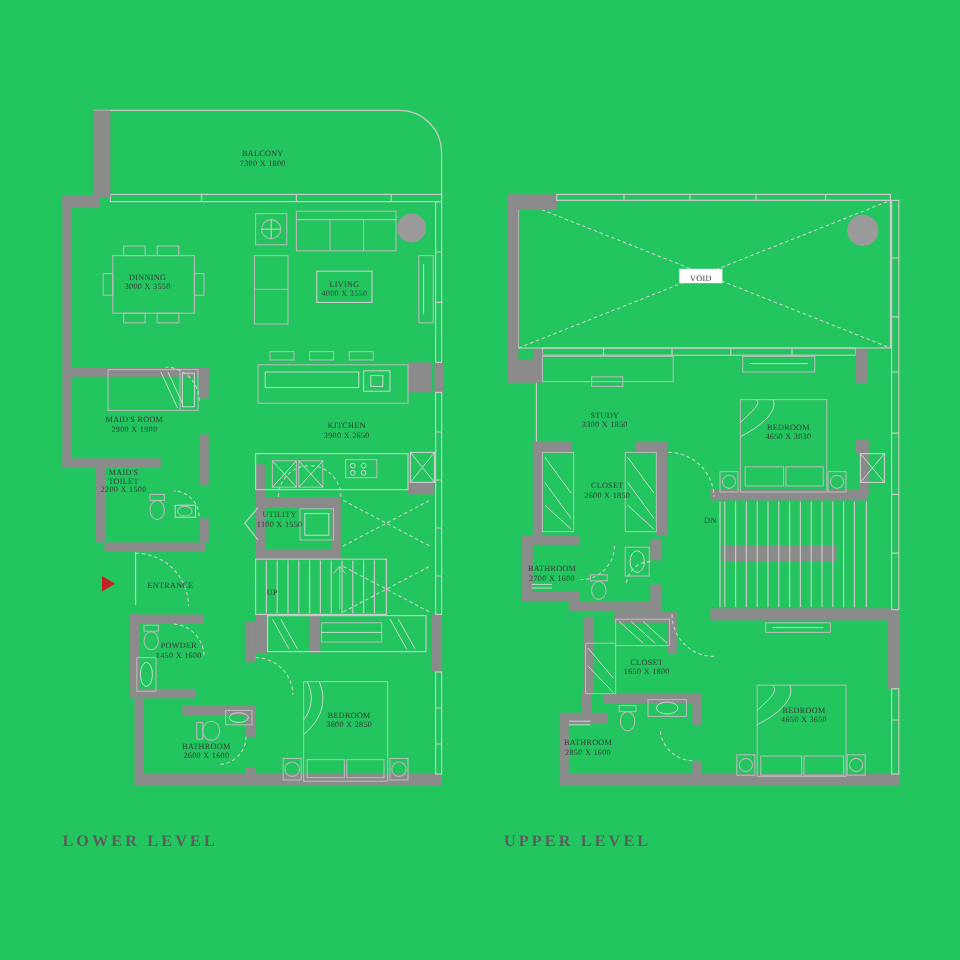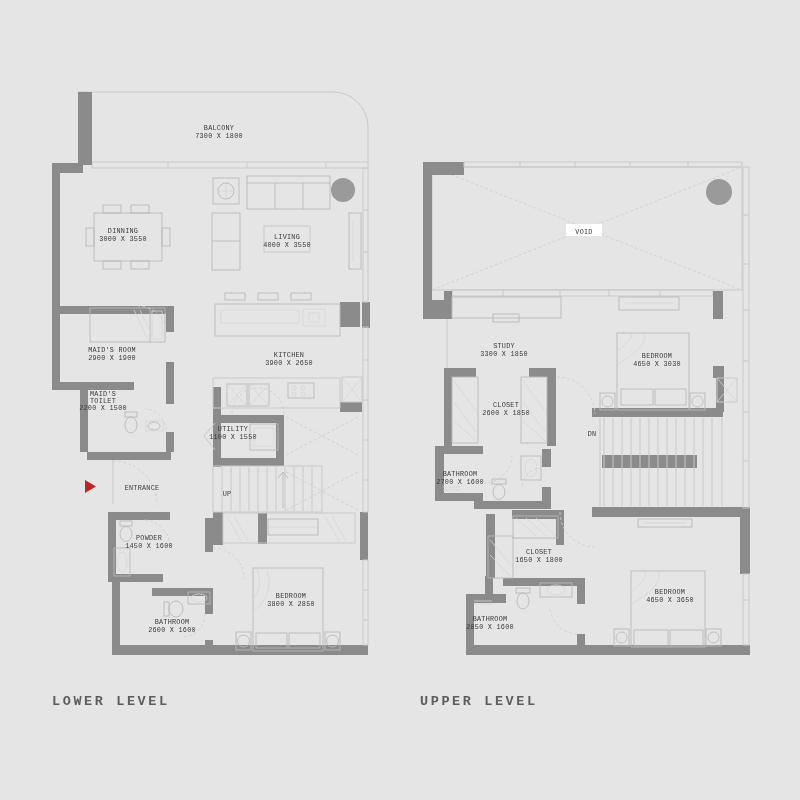--- a/index.html
+++ b/index.html
@@ -1,17 +1,17 @@
 <!DOCTYPE html>
 <html><head>
 <meta charset="utf-8">
 <style>
   html,body{margin:0;padding:0;background:#ffffff;}
-  .stage{position:relative;width:800px;height:800px;background:#e5e5e5;overflow:hidden;
-         font-family:Liberation Mono, monospace;}
+  .stage{position:relative;width:800px;height:800px;background:#22c55e;overflow:hidden;
+         font-family:Liberation Serif, serif;}
   svg{position:absolute;left:0;top:0;}
   .w{fill:#8b8b8b;stroke:none;}
   .s{fill:none;stroke:#c9c9c9;stroke-width:1;}
   .s2{fill:none;stroke:#d6d6d6;stroke-width:0.8;}
   .fn{fill:#ffffff;fill-opacity:0;stroke:#b9b9b9;stroke-width:0.9;}
   .d{fill:none;stroke:#cfcfcf;stroke-width:0.9;stroke-dasharray:3 2.2;}
   .col{fill:#9a9a9a;stroke:none;}
   .lbl{font-size:6.8px;font-weight:500;fill:#3a3a3a;letter-spacing:0.25px;text-anchor:middle;}
   .ttl{font-size:13.5px;font-weight:600;fill:#5d5d5d;letter-spacing:2.6px;}
   .arrow{fill:#c42127;stroke:none;}

